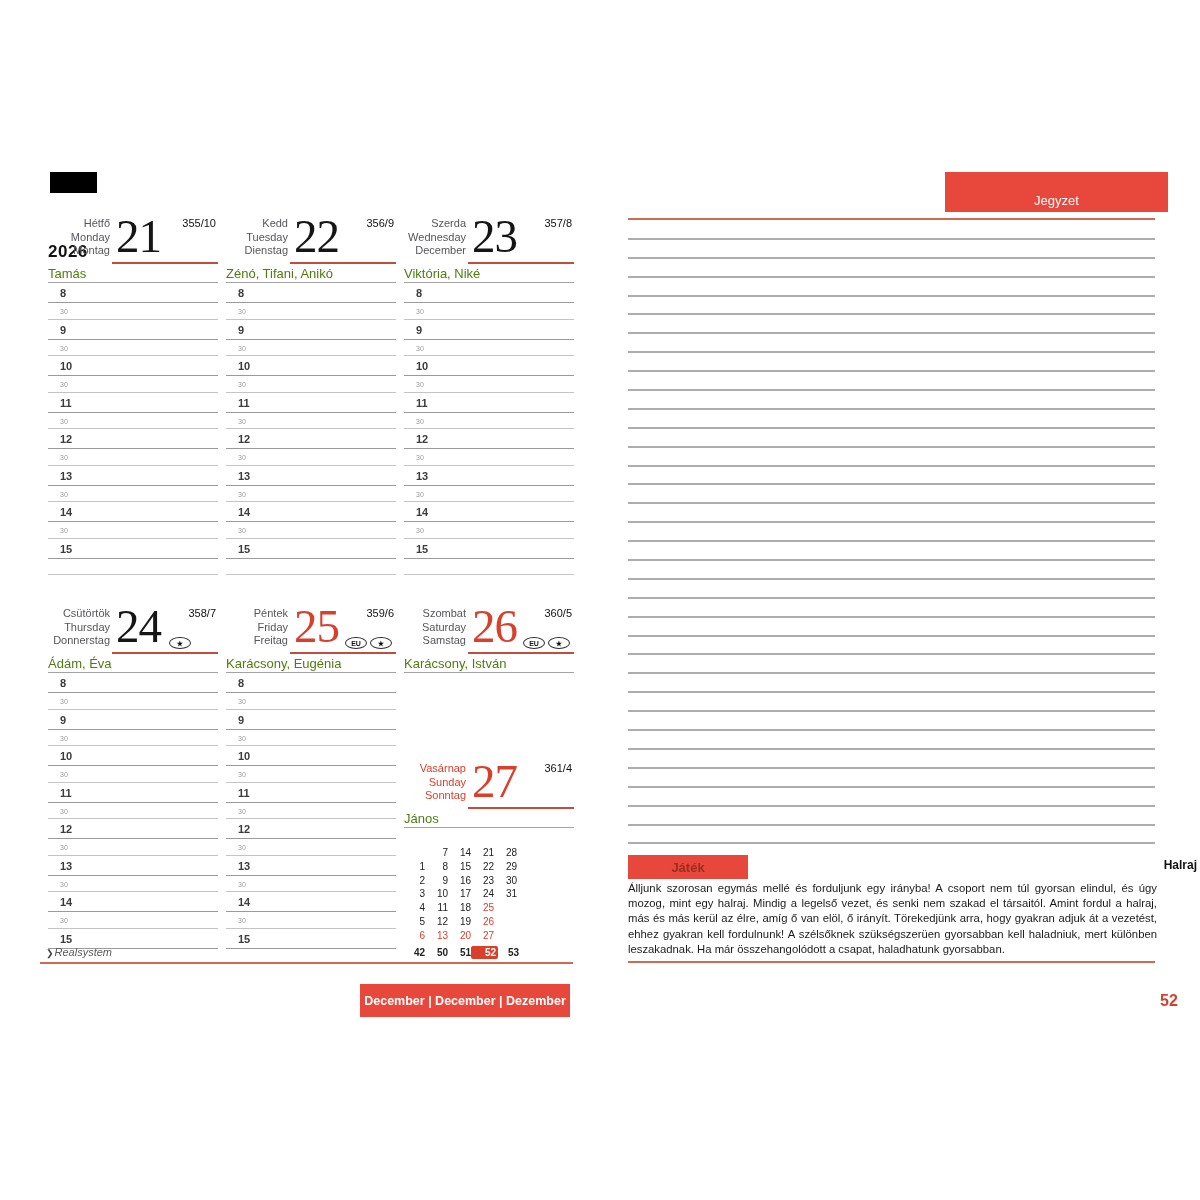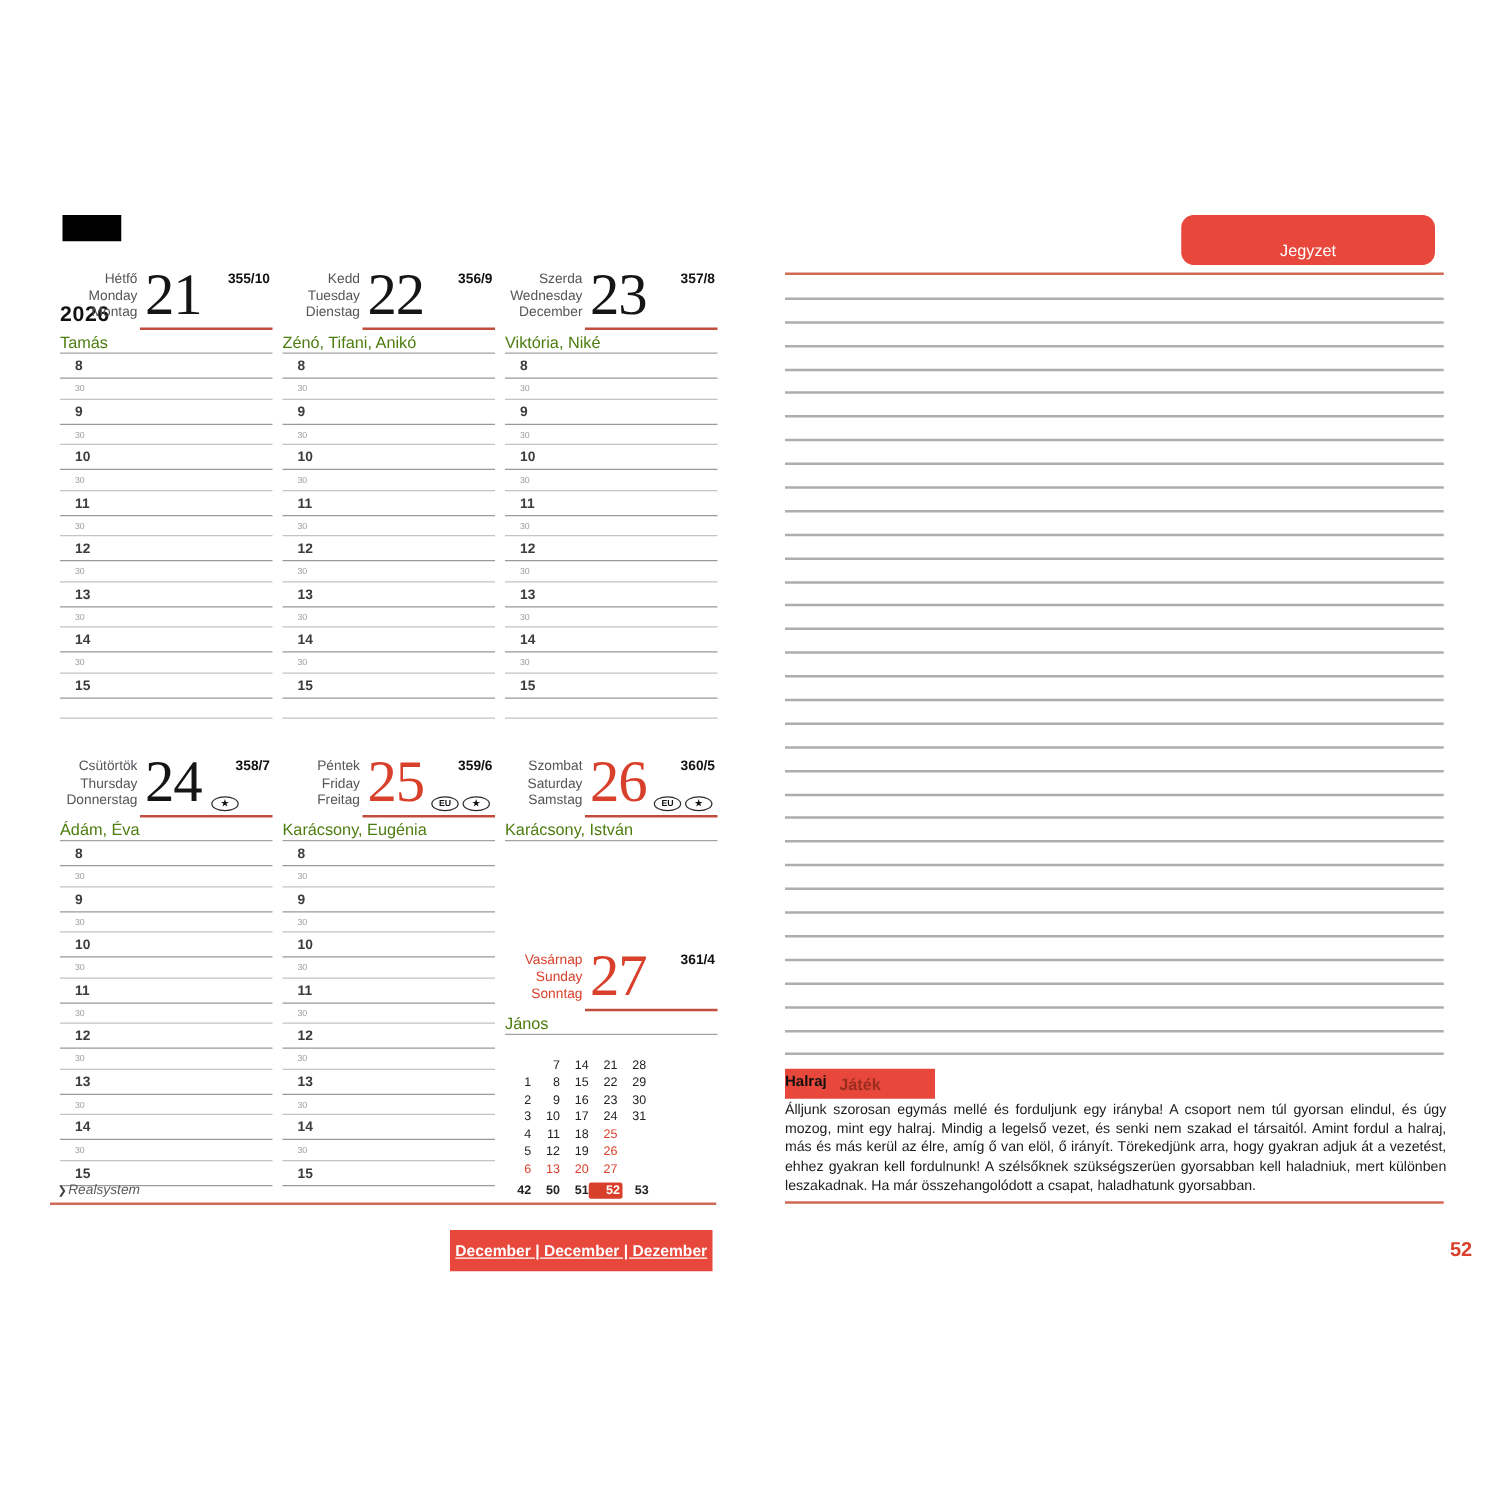--- a/index.html
+++ b/index.html
@@ -20,21 +20,21 @@
   #slot-r1c1{left:48px;top:208px;}  #slot-r1c2{left:226px;top:208px;}  #slot-r1c3{left:404px;top:208px;}
   #slot-r2c1{left:48px;top:598px;}  #slot-r2c2{left:226px;top:598px;}  #slot-r2c3{left:404px;top:598px;}
   #slot-sun{left:404px;top:753px;}
 
   .day-col{position:relative;width:170px;}
   .day-header{position:relative;height:56px;}
   .dh-labels{position:absolute;left:0;top:9px;width:62px;text-align:right;
              font-size:11px;line-height:13.5px;color:#55565a;}
   .dh-num{position:absolute;left:68px;top:0px;font-family:"Liberation Serif",serif;
           font-size:47px;line-height:56px;color:#151515;letter-spacing:-1px;}
-  .dh-doy{position:absolute;right:2px;top:9px;font-size:11px;font-weight:bold;color:#111;}
+  .dh-doy{position:absolute;right:2px;top:9px;font-size:11px;font-weight:normal;color:#111;}
   .dh-icons{position:absolute;right:4px;bottom:5px;display:flex;gap:3px;}
   .dh-icons.single{right:27px;}
   .pill{display:inline-block;width:22px;height:12px;border:1px solid #2b2b2b;border-radius:50%;
         font-size:7px;line-height:11px;text-align:center;color:#111;font-weight:bold;box-sizing:border-box;}
   .dh-underline{position:absolute;left:64px;right:0;bottom:0;height:2px;background:#c04d3e;}
   .nameday{margin-top:2px;height:16px;font-size:13px;color:#4d7c0f;
            border-bottom:1.5px solid #a3a3a3;white-space:nowrap;}
 
   .hours{margin-top:0;}
   .hrow{height:20px;border-bottom:1.5px solid #9a9a9a;box-sizing:border-box;
@@ -49,32 +49,32 @@
   .mc-weeks{margin-top:3px;font-weight:bold;}
   .wk-hl{background:#d8402c;color:#fff !important;border-radius:2px;padding:0 2px;margin-right:-2px;}
 
   
   .redline{height:2px;background:#cf6a55;}
   #left-redline{left:40px;top:962px;width:533px;}
   .logo{left:46px;top:946px;font-family:Liberation Sans, sans-serif;font-style:italic;
         font-size:11px;color:#5a5a5a;}
   .logo .mark{font-style:normal;font-size:9px;margin-right:1px;color:#444;}
   .dec-banner{left:360px;top:984px;width:210px;height:33px;background:#e8483b;color:#fff;
-        font-weight:bold;font-size:12.5px;display:flex;align-items:center;justify-content:center;text-decoration:underline;}
-
-  
-  .jegyzet-banner{left:945px;top:172px;width:203px;height:40px;background:#e8483b;color:#fff;
+        font-weight:bold;font-size:12.5px;display:flex;align-items:center;justify-content:center;}
+
+  
+  .jegyzet-banner{left:945px;top:172px;width:223px;height:40px;background:#e8483b;color:#fff;
         font-size:13px;display:flex;align-items:flex-end;justify-content:center;
-        padding-bottom:4px;box-sizing:border-box;border-radius:10px;}
+        padding-bottom:4px;box-sizing:border-box;}
   #right-top-redline{left:628px;top:218px;width:527px;}
   .ruled-lines{left:628px;top:221px;width:527px;}
   .ruled-line{height:18.9px;border-bottom:2px solid #adadad;box-sizing:border-box;}
   .game-label{left:628px;top:855px;width:120px;height:24px;background:#e8483b;color:#9b2d1f;
         font-weight:bold;font-size:13px;display:flex;align-items:center;justify-content:center;text-align:center;}
-  .game-title{left:628px;top:858px;width:527px;text-align:left;font-weight:bold;font-size:12px;color:#111;}
+  .game-title{left:628px;top:858px;width:527px;text-align:right;font-weight:bold;font-size:12px;color:#111;padding-left:42px;}
   .game-text{left:628px;top:881px;width:529px;font-size:11.3px;line-height:15.2px;
         text-align:justify;color:#1a1a1a;}
   #right-bottom-redline{left:628px;top:961px;width:527px;}
   .page-num{left:1160px;top:992px;font-size:16px;font-weight:bold;color:#d8402c;}
 </style>
 </head>
 <body>
 
 <div class="abs year-tab"></div>
 <div class="abs year-label">2026</div>

